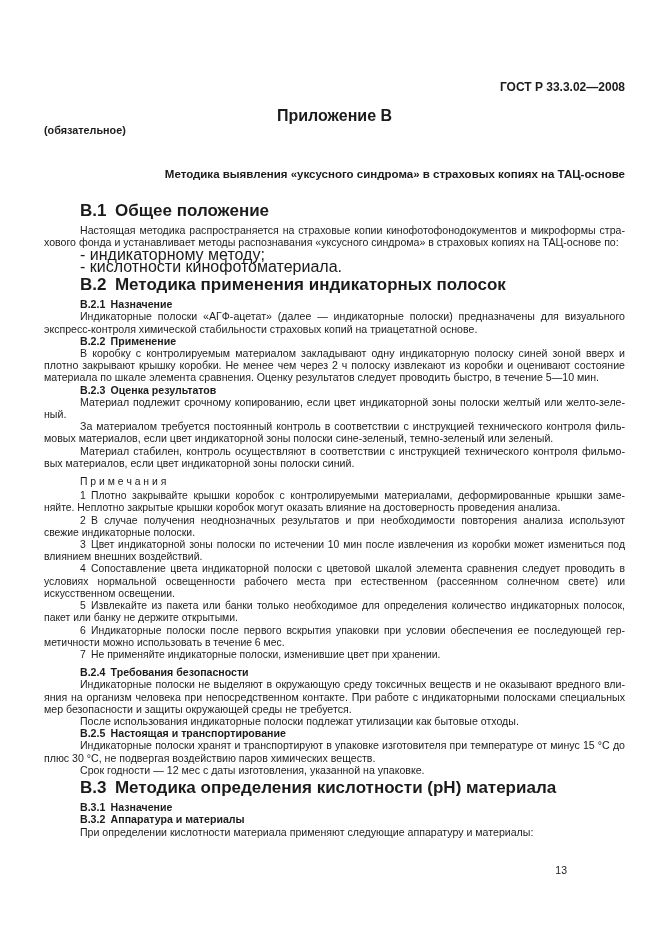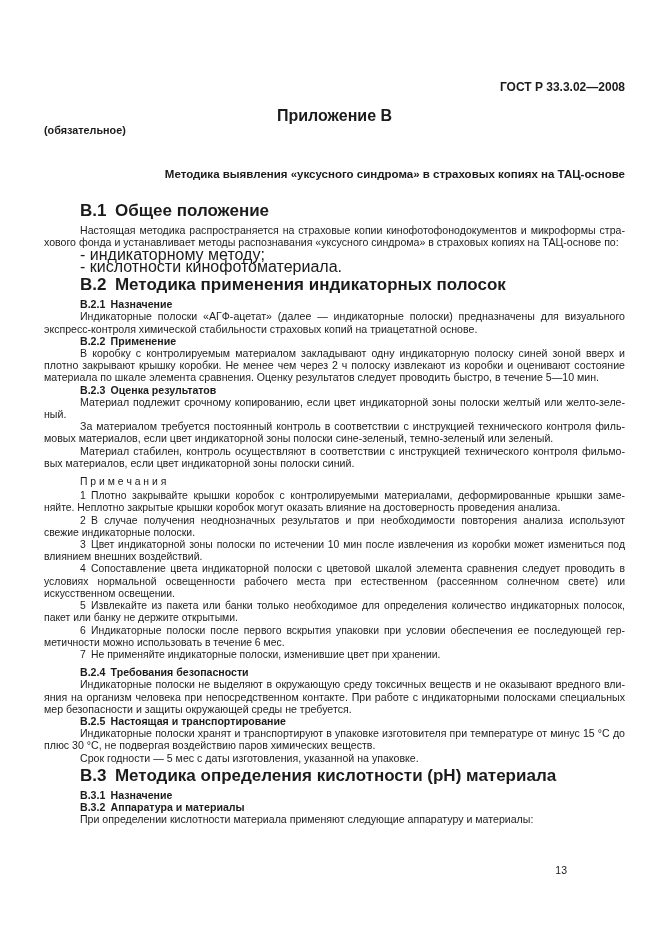--- a/index.html
+++ b/index.html
@@ -133,24 +133,25 @@
     <p class="note">2 В случае получения неоднозначных результатов и при необходимости повторения анализа используют свежие индикаторные полоски.</p>
     <p class="note">3 Цвет индикаторной зоны полоски по истечении 10 мин после извлечения из коробки может измениться под влиянием внешних воздействий.</p>
     <p class="note">4 Сопоставление цвета индикаторной полоски с цветовой шкалой элемента сравнения следует проводить в условиях нормальной освещенности рабочего места при естественном (рассеянном солнечном свете) или искусственном освещении.</p>
     <p class="note">5 Извлекайте из пакета или банки только необходимое для определения количество индикаторных поло­сок, пакет или банку не держите открытыми.</p>
     <p class="note">6 Индикаторные полоски после первого вскрытия упаковки при условии обеспечения ее последующей гер­метичности можно использовать в течение 6 мес.</p>
     <p class="note">7 Не применяйте индикаторные полоски, изменившие цвет при хранении.</p>
   </div>
 
   <div class="h2">В.2.4 Требования безопасности</div>
   <p class="p">Индикаторные полоски не выделяют в окружающую среду токсичных веществ и не оказывают вредного вли­яния на организм человека при непосредственном контакте. При работе с индикаторными полосками специаль­ных мер безопасности и защиты окружающей среды не требуется.</p>
+  <p class="p">После использования индикаторные полоски подлежат утилизации как бытовые отходы.</p>
 
   <div class="h2">В.2.5 Настоящая и транспортирование</div>
   <p class="p">Индикаторные полоски хранят и транспортируют в упаковке изготовителя при температуре от минус 15 °С до плюс 30 °С, не подвергая воздействию паров химических веществ.</p>
-  <p class="p">Срок годности — 5 мес с даты изготовления, указанной на упаковке.</p>
+  <p class="p">Срок годности — 12 мес с даты изготовления, указанной на упаковке.</p>
 
   <div class="h1">В.3 Методика определения кислотности (pH) материала</div>
 
   <div class="h2">В.3.1 Назначение</div>
 
   <div class="h2">В.3.2 Аппаратура и материалы</div>
   <p class="p">При определении кислотности материала применяют следующие аппаратуру и материалы:</p>
 
   <div class="page-number">13</div>
 

